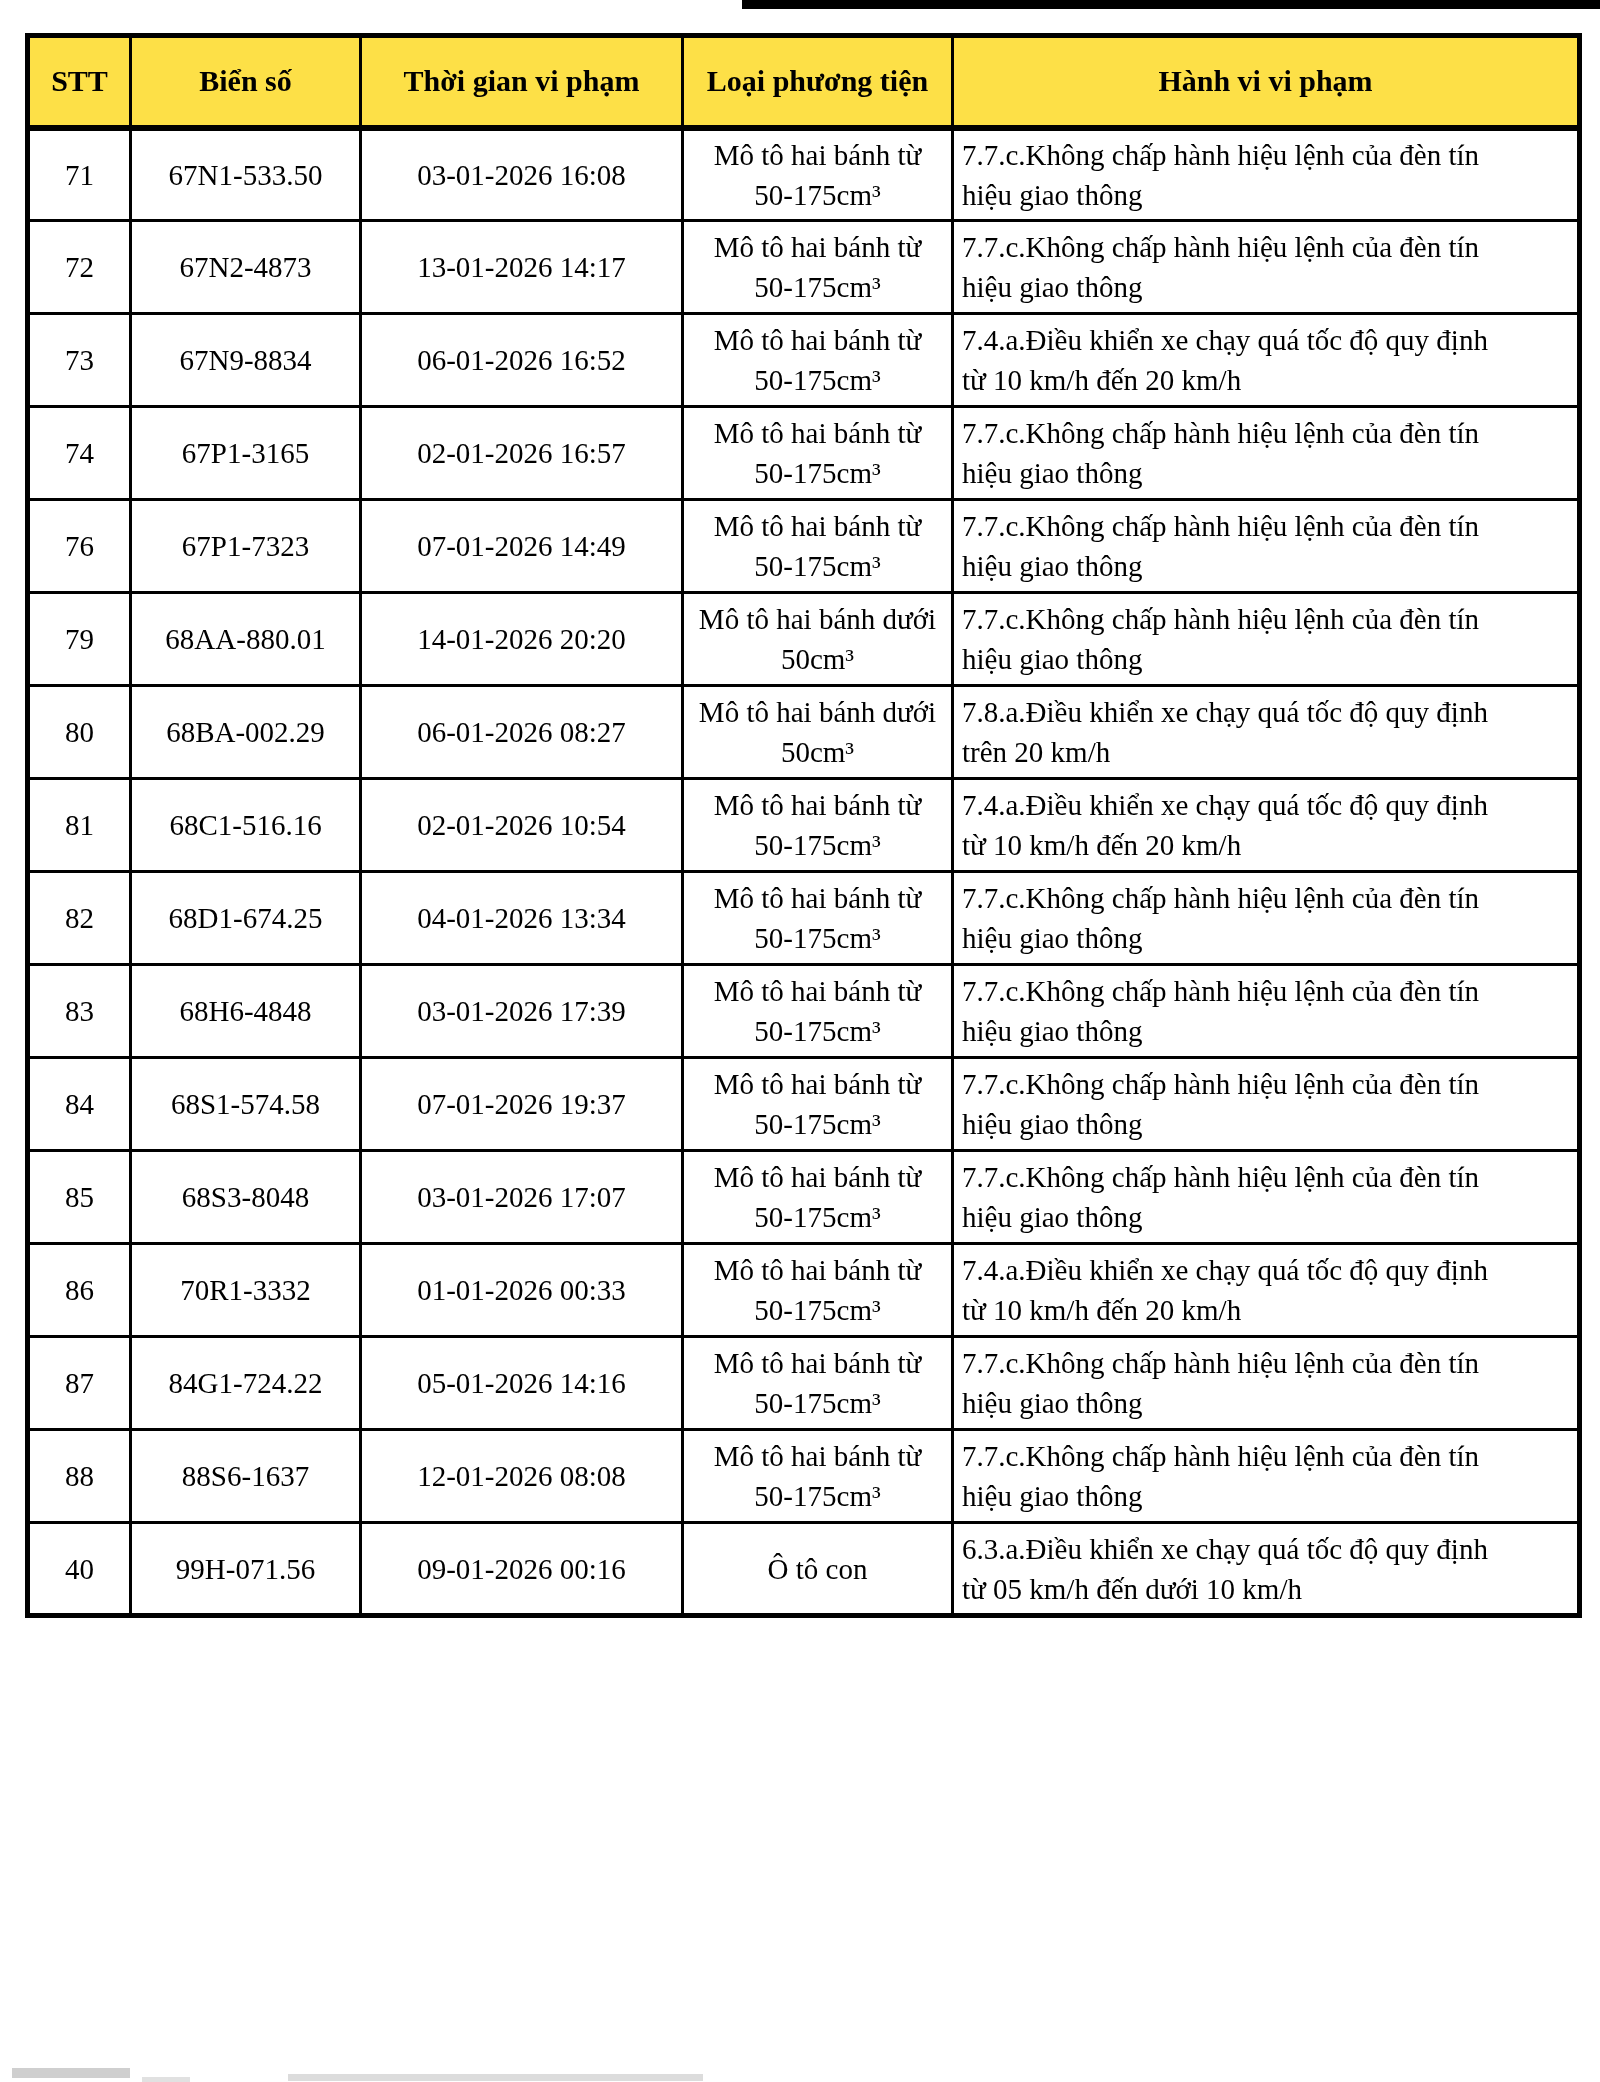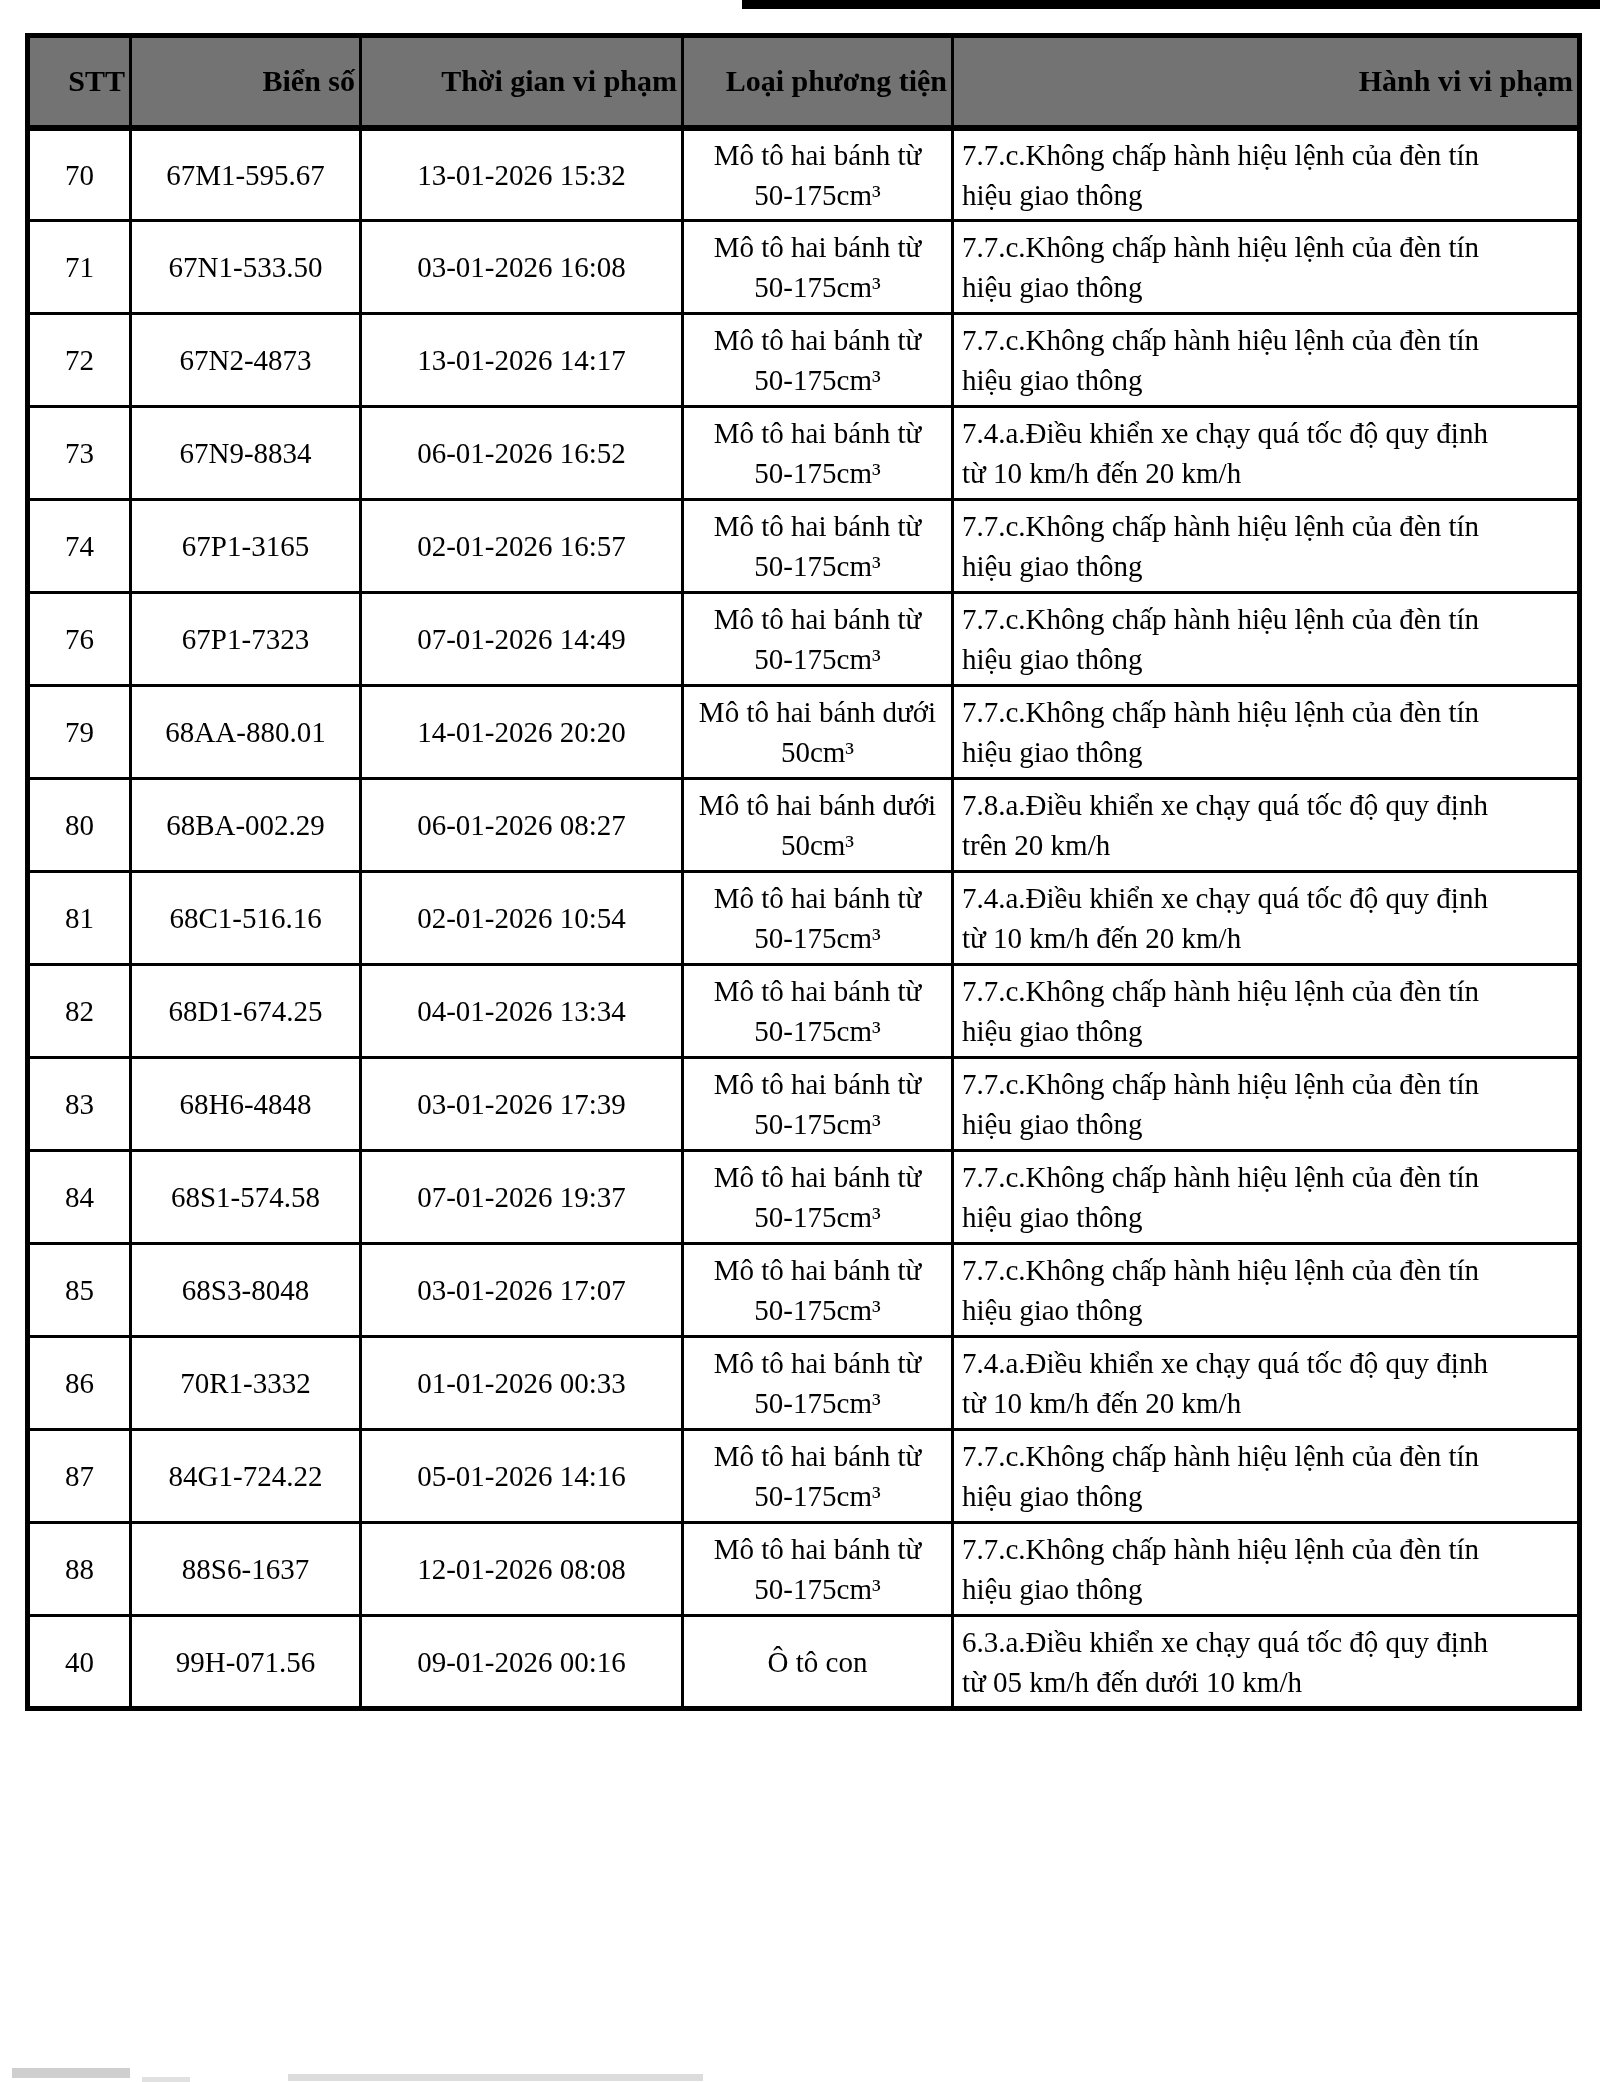--- a/index.html
+++ b/index.html
@@ -17,27 +17,27 @@
     background: #000;
   }
   table.violations {
     position: absolute; top: 33px; left: 25px;
     width: 1552px;
     border-collapse: collapse;
     table-layout: fixed;
     border: 5px solid #000;
   }
   th {
-    background: #737373;
+    background: #fde047;
     border: 3px solid #000;
     border-bottom: 6px solid #000;
     height: 92px;
     font-size: 30px;
     font-weight: 700;
-    text-align: right;
+    text-align: center;
     vertical-align: middle;
     padding: 0 4px;
   }
   td {
     border: 3px solid #000;
     height: 93px;
     font-size: 29px;
     text-align: center;
     vertical-align: middle;
     padding: 0 4px;
@@ -70,33 +70,20 @@
     <tr>
       <th>STT</th>
       <th>Biển số</th>
       <th>Thời gian vi phạm</th>
       <th>Loại phương tiện</th>
       <th>Hành vi vi phạm</th>
     </tr>
   </thead>
   <tbody id="table-body">
       <tr>
-        <td class="col-stt">70</td>
-        <td class="col-plate">67M1-595.67</td>
-        <td class="col-time">13-01-2026 15:32</td>
-        <td class="col-vehicle">
-          <span class="cell-line">Mô tô hai bánh từ</span>
-          <span class="cell-line">50-175cm³</span>
-        </td>
-        <td class="col-violation">
-          <span class="cell-line">7.7.c.Không chấp hành hiệu lệnh của đèn tín</span>
-          <span class="cell-line">hiệu giao thông</span>
-        </td>
-      </tr>
-      <tr>
         <td class="col-stt">71</td>
         <td class="col-plate">67N1-533.50</td>
         <td class="col-time">03-01-2026 16:08</td>
         <td class="col-vehicle">
           <span class="cell-line">Mô tô hai bánh từ</span>
           <span class="cell-line">50-175cm³</span>
         </td>
         <td class="col-violation">
           <span class="cell-line">7.7.c.Không chấp hành hiệu lệnh của đèn tín</span>
           <span class="cell-line">hiệu giao thông</span>

